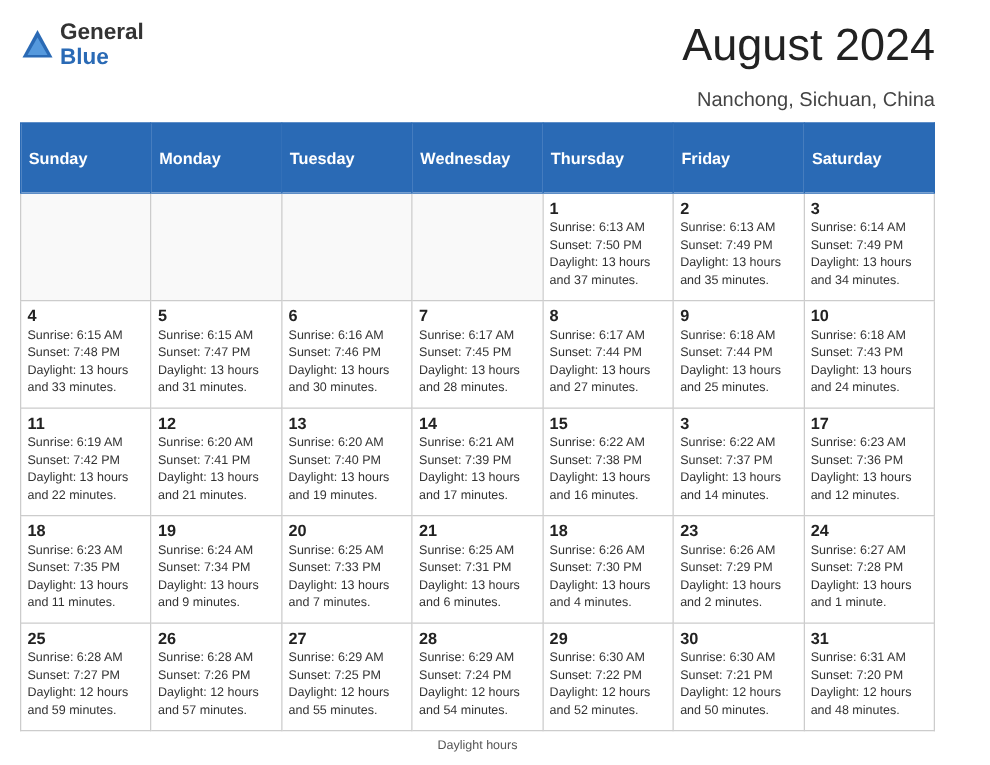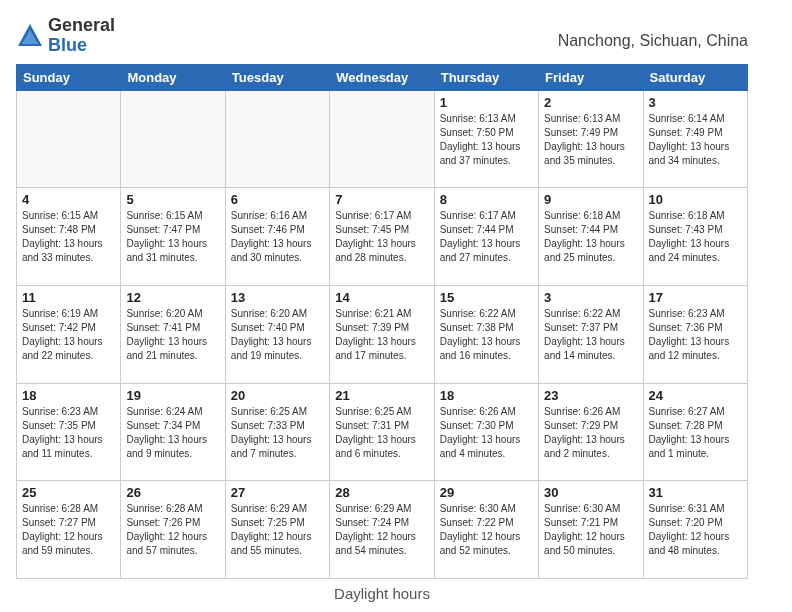--- a/index.html
+++ b/index.html
@@ -56,21 +56,21 @@
     }
     .calendar-table {
       width: 100%;
       border-collapse: collapse;
       flex: 1;
     }
     .calendar-table th {
       background-color: #2a6ab5;
       color: #fff;
       text-align: left;
-      padding: 5px 6px;
+      padding: 20px 6px;
       font-size: 13px;
       font-weight: bold;
       border: 1px solid #2a6ab5;
     }
     .calendar-table td {
       border: 1px solid #ccc;
       vertical-align: top;
       padding: 4px 5px;
       font-size: 10.5px;
       color: #222;
@@ -88,40 +88,41 @@
       margin-bottom: 2px;
     }
     .day-info {
       font-size: 10px;
       line-height: 1.4;
       color: #333;
     }
     .footer {
       margin-top: 6px;
       text-align: center;
-      font-size: 15px;
+      font-size: 10px;
       color: #555;
     }
   </style>
 </head>
 <body>
 
 <div class="page">
   <div class="header">
     <div class="logo">
       <svg class="logo-icon" viewBox="0 0 28 28" xmlns="http://www.w3.org/2000/svg">
         <polygon points="14,2 26,24 2,24" fill="#2a6ab5"></polygon>
         <polygon points="14,8 22,22 6,22" fill="#5599dd"></polygon>
       </svg>
       <div class="logo-text">
         <span class="logo-general">General</span><br>
         <span class="logo-blue">Blue</span>
       </div>
     </div>
     <div class="title-block">
+      <div class="month-title">August 2024</div>
       <div class="location-title">Nanchong, Sichuan, China</div>
     </div>
   </div>
 
   <table class="calendar-table">
     <thead>
       <tr>
         <th>Sunday</th>
         <th>Monday</th>
         <th>Tuesday</th>

